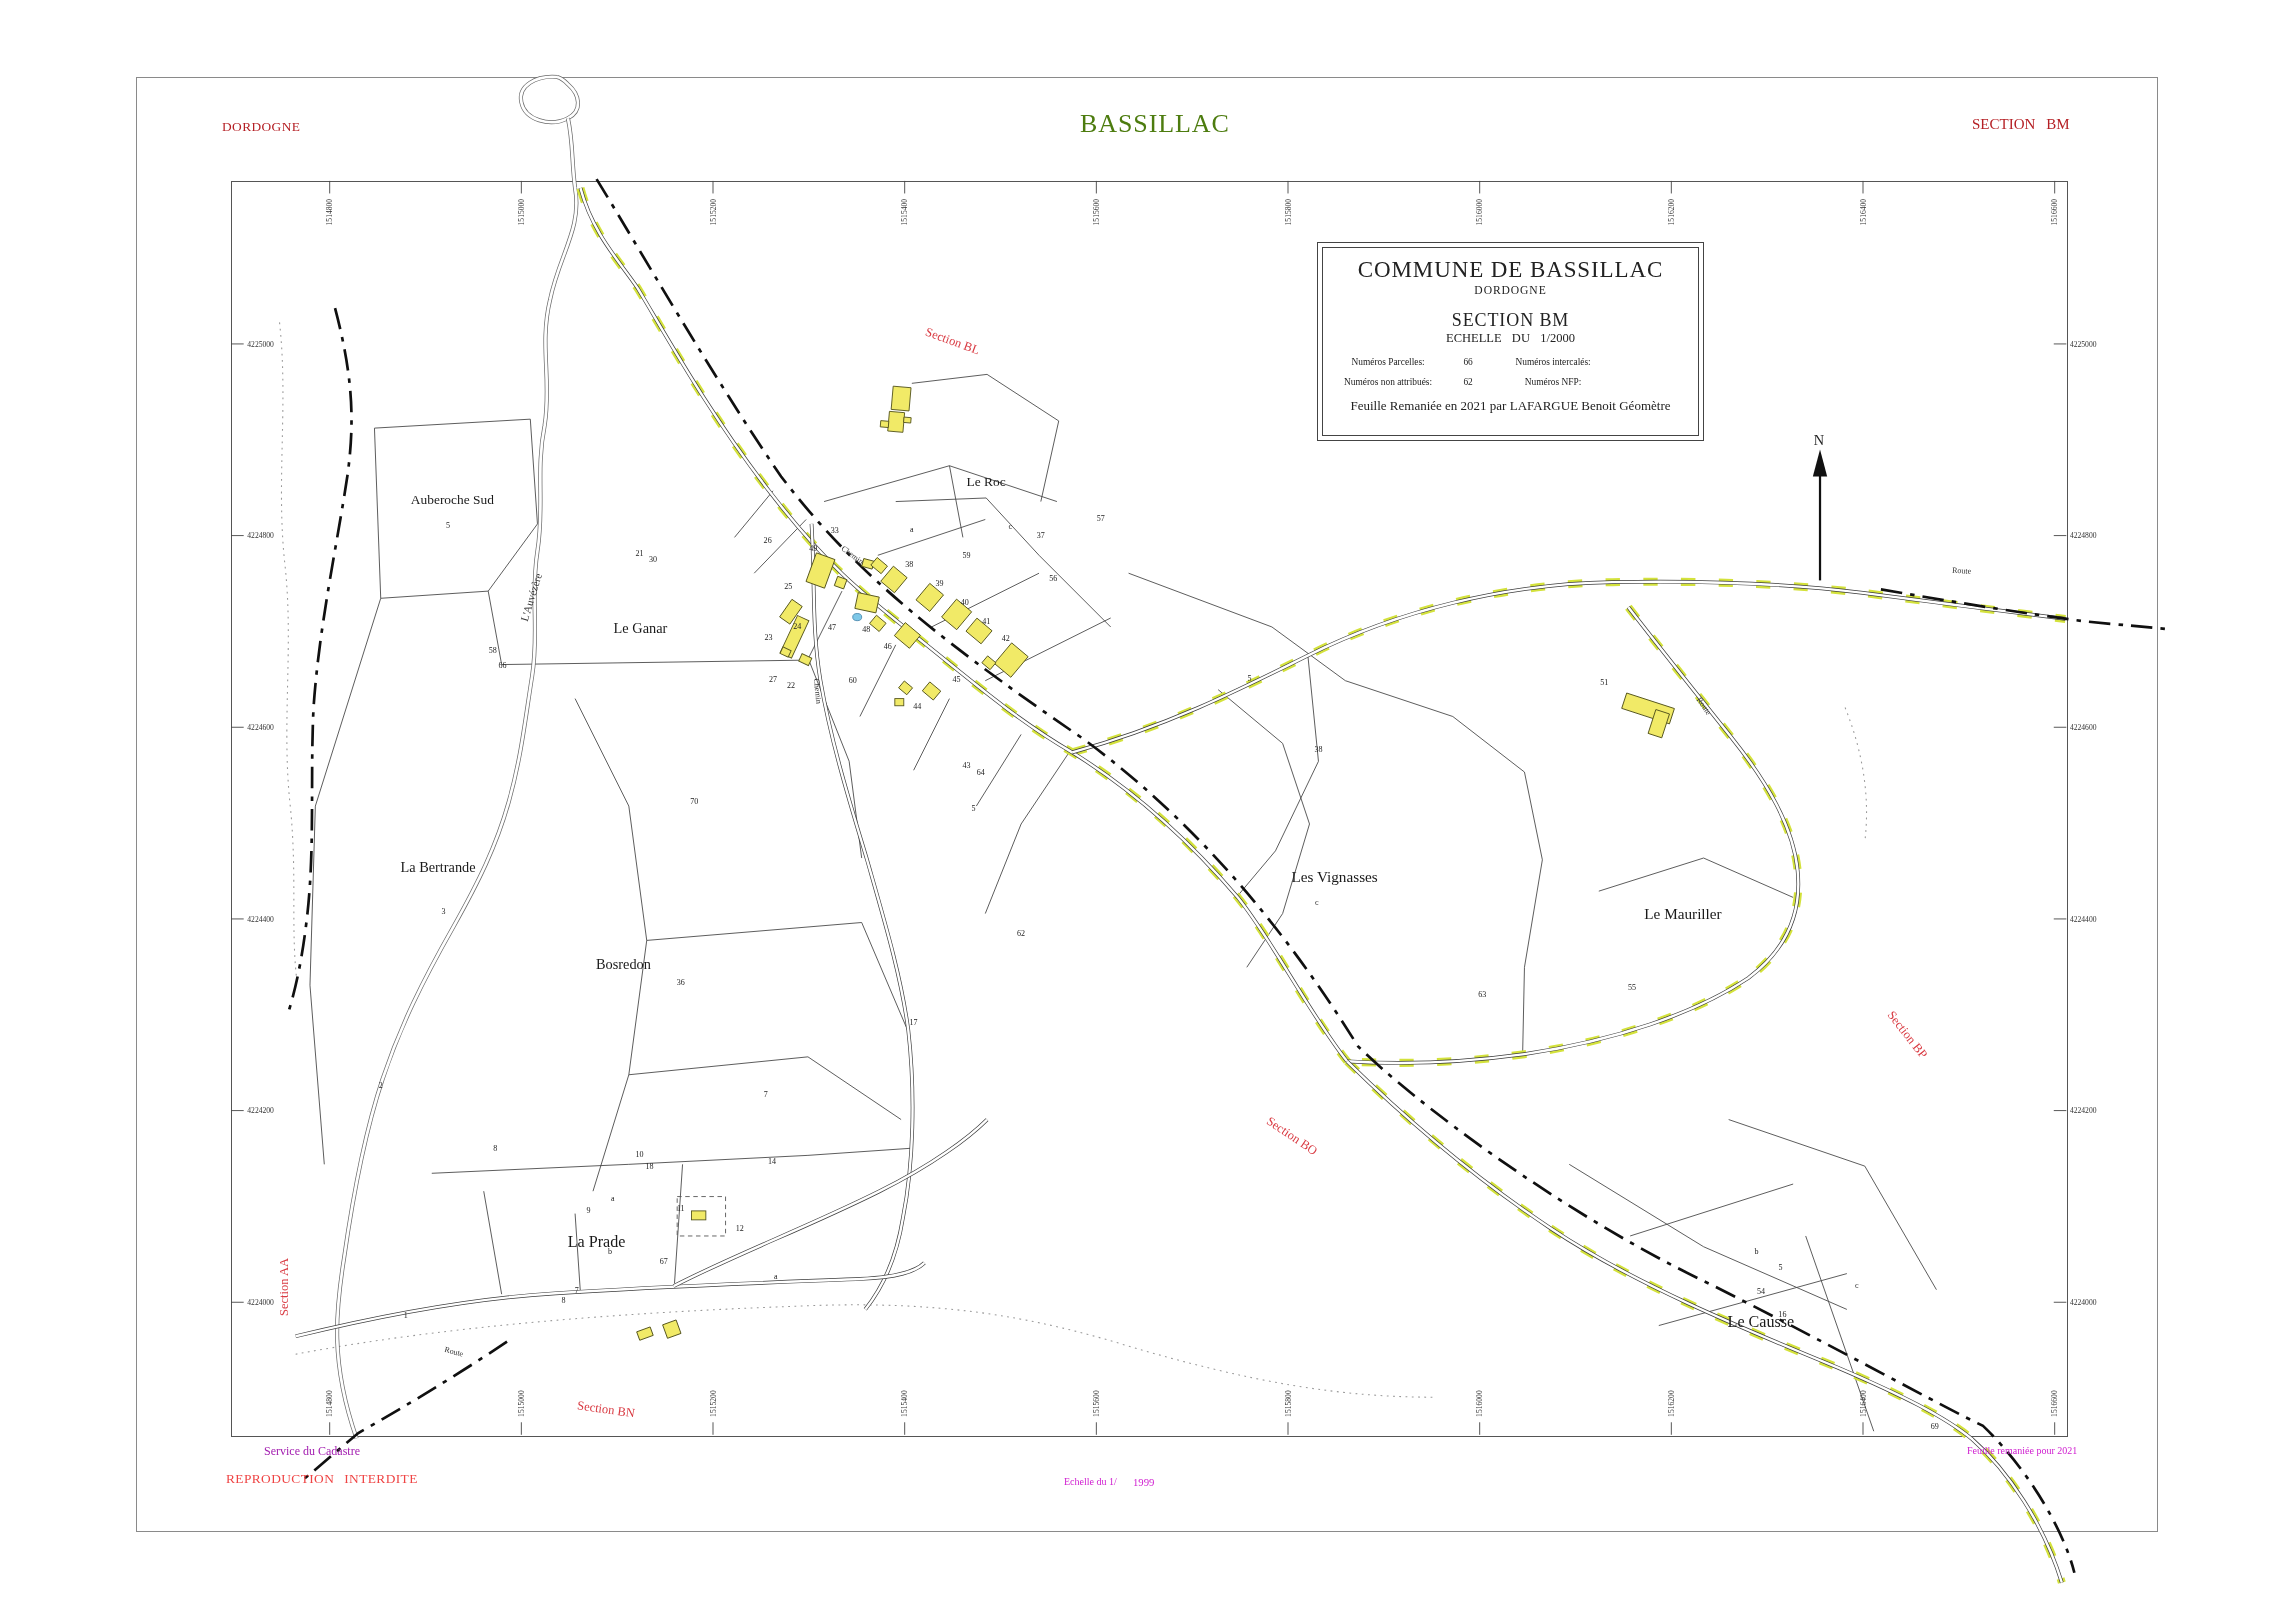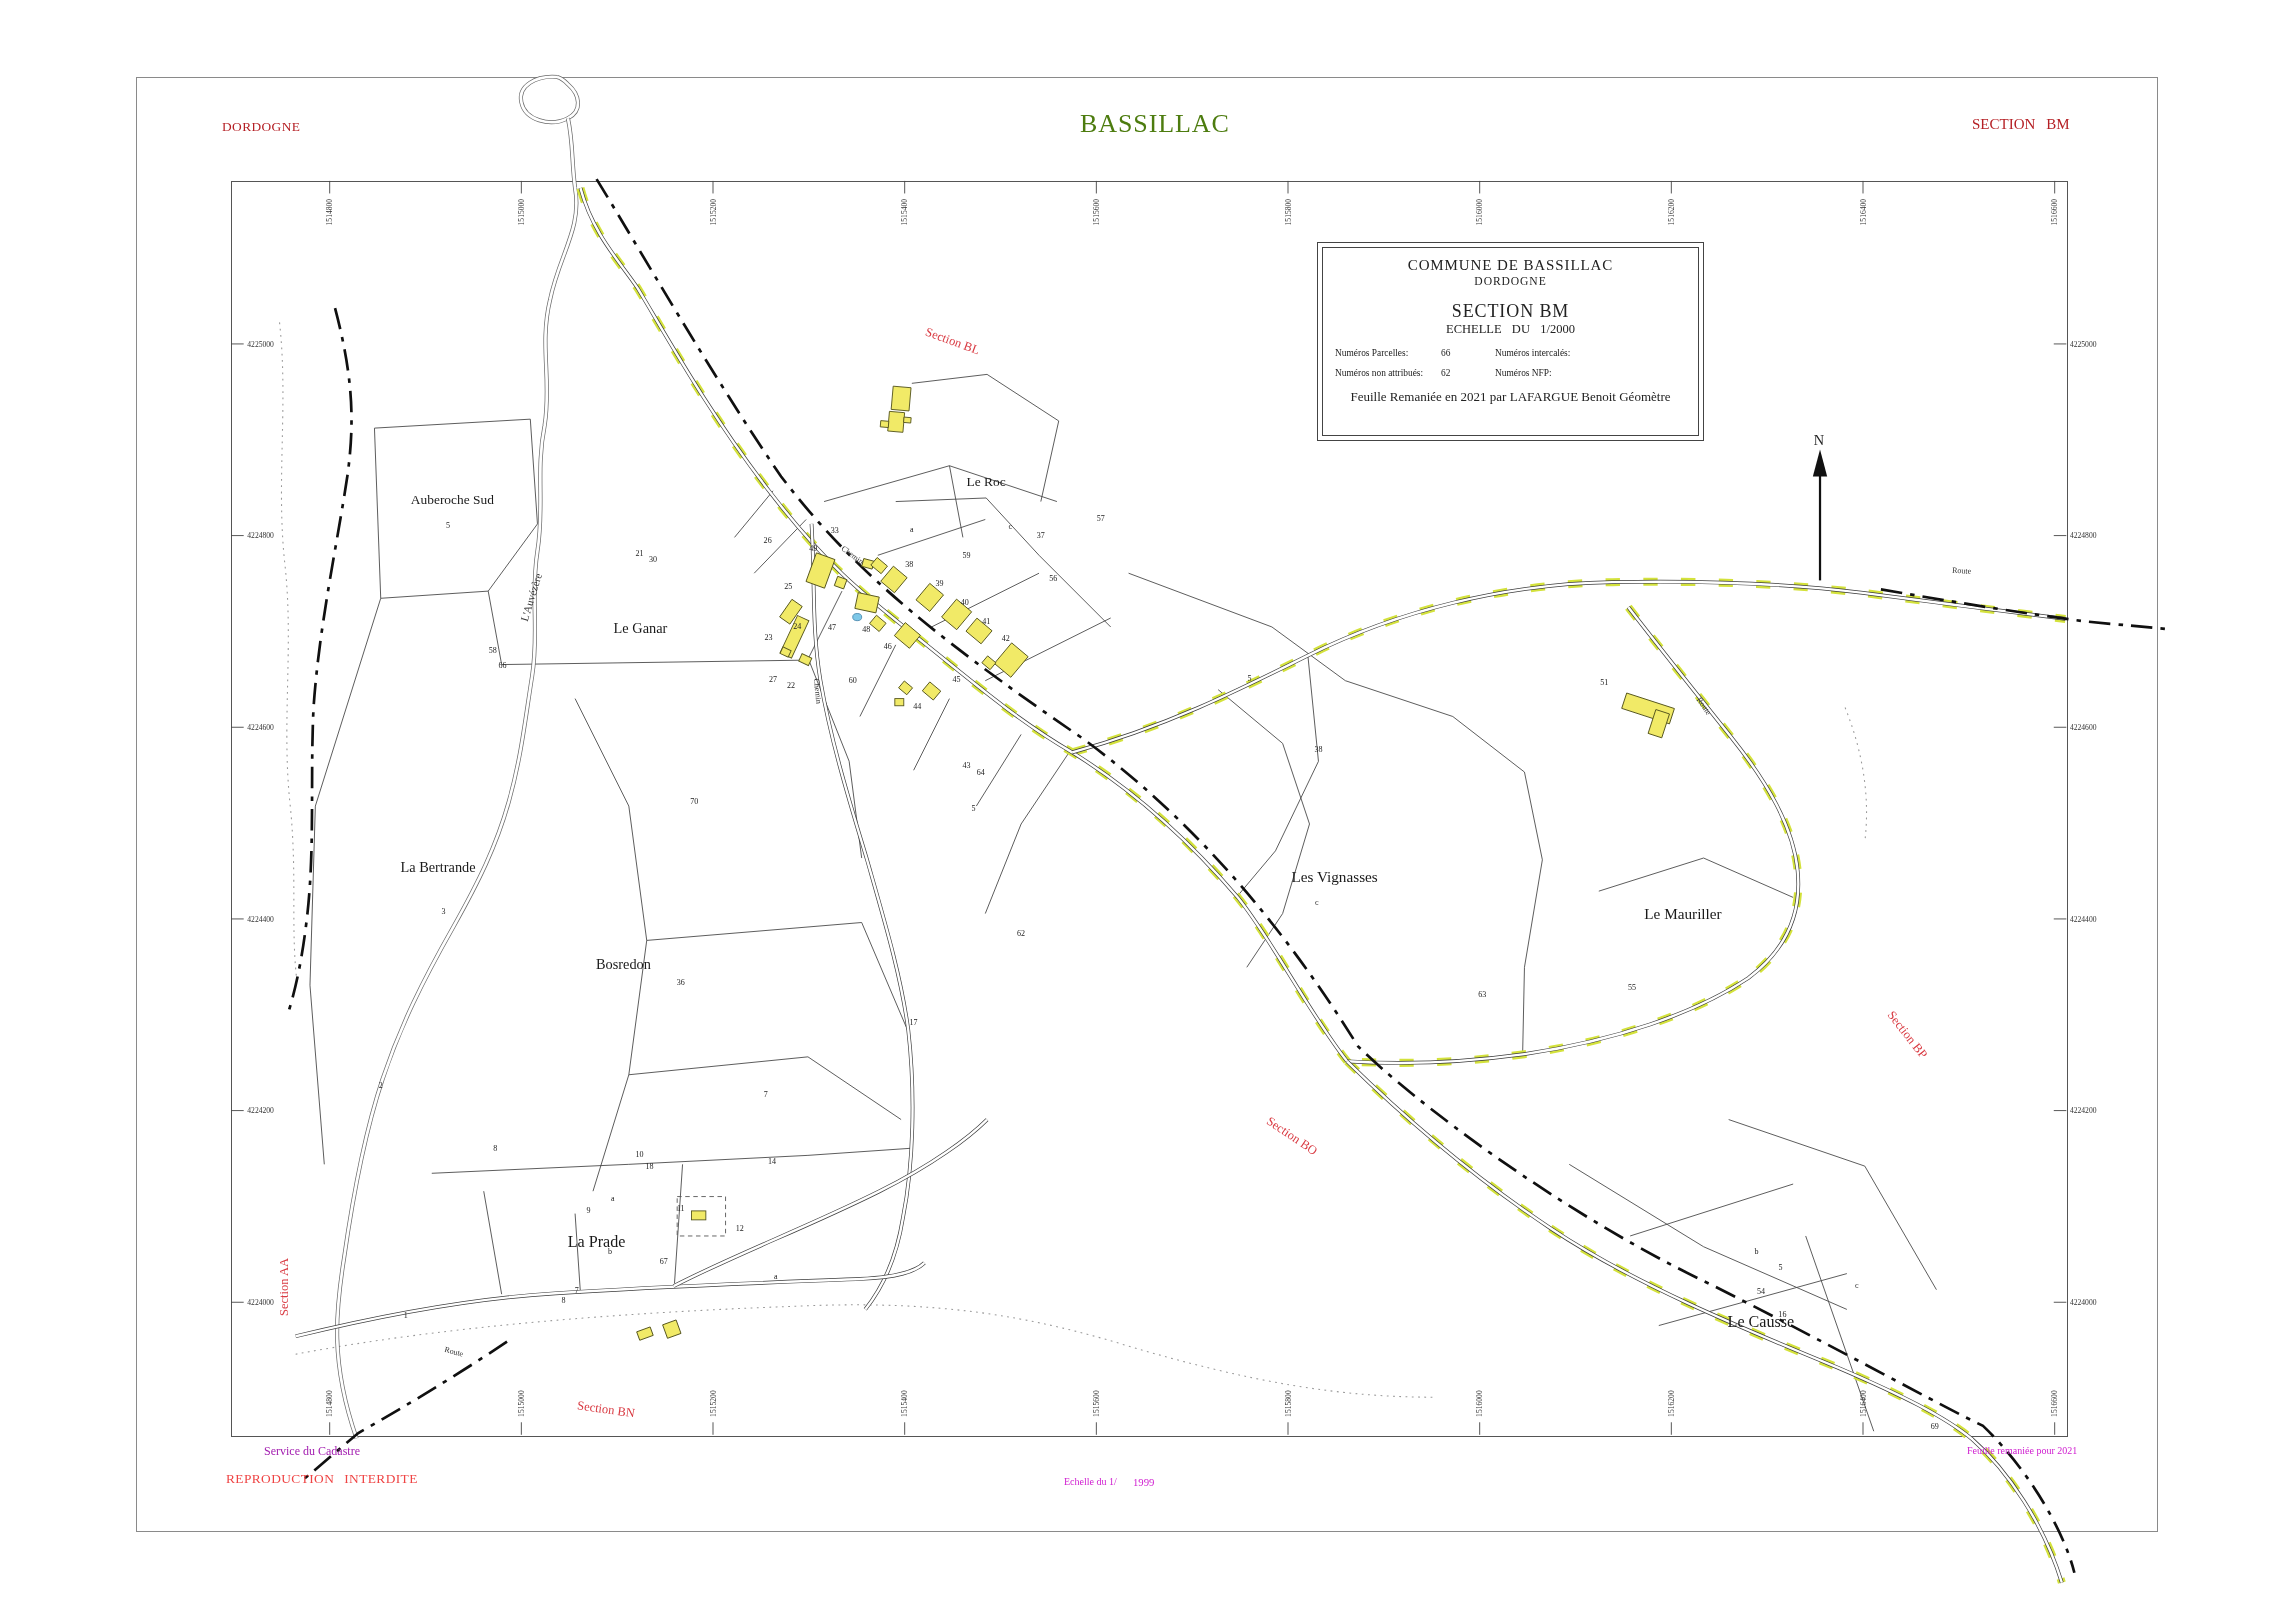--- a/index.html
+++ b/index.html
@@ -13,25 +13,25 @@
   
   #map-frame{left:231px;top:181px;width:1835px;height:1254px;border:0.9px solid #555;z-index:2}
   #map-svg{left:0;top:0;z-index:3}
   
   #hdr-dept{left:222px;top:119px;font-size:13.4px;color:#b51f24;z-index:6;letter-spacing:0.4px}
   #hdr-title{left:1080px;top:109px;font-size:26px;color:#4d7c0f;z-index:6;letter-spacing:0.9px}
   #hdr-section{left:1972px;top:116px;font-size:15px;color:#b51f24;z-index:6;word-spacing:7.2px}
   
   #cartouche{left:1317px;top:242px;width:385px;height:197px;background:#fff;border:0.9px solid #444;z-index:5}
   #cartouche .inner{position:absolute;left:3.6px;top:3.6px;right:3.6px;bottom:3.6px;border:0.9px solid #444;text-align:center}
-  #cartouche .commune{font-size:15px;margin-top:9px;letter-spacing:0.9px}
+  #cartouche .commune{font-size:23px;margin-top:9px;letter-spacing:0.9px}
   #cartouche .dept{font-size:11.6px;margin-top:1.8px;letter-spacing:0.9px}
   #cartouche .section{font-size:18px;margin-top:12.5px;letter-spacing:0.9px}
   #cartouche .scale{font-size:12.5px;margin-top:0;word-spacing:7.2px}
-  #cartouche .grid{display:grid;grid-template-columns:106px 54px 116px 72px;font-size:9.4px;text-align:left;margin:10.7px 10.7px 0 12.5px;row-gap:10.7px}
+  #cartouche .grid{display:grid;grid-template-columns:106px 54px 116px 72px;font-size:9.4px;text-align:center;margin:10.7px 10.7px 0 12.5px;row-gap:10.7px}
   #cartouche .cfooter{font-size:13px;margin-top:10.7px}
   
   #ftr-service{left:264px;top:1444px;font-size:12px;color:#a21caf;z-index:6}
   #ftr-repro{left:226px;top:1471px;font-size:13.4px;color:#ef4444;z-index:6;word-spacing:6.3px;letter-spacing:0.4px}
   #ftr-echelle{left:1064px;top:1476px;font-size:10px;color:#d020d0;z-index:6}
   #ftr-echelle-val{left:1133px;top:1476px;font-size:10.7px;color:#d020d0;z-index:6}
   #ftr-remaniee{left:1967px;top:1445px;font-size:10px;color:#d020d0;z-index:6}
   text{font-family:"Liberation Serif",serif}
 </style>
 </head>

